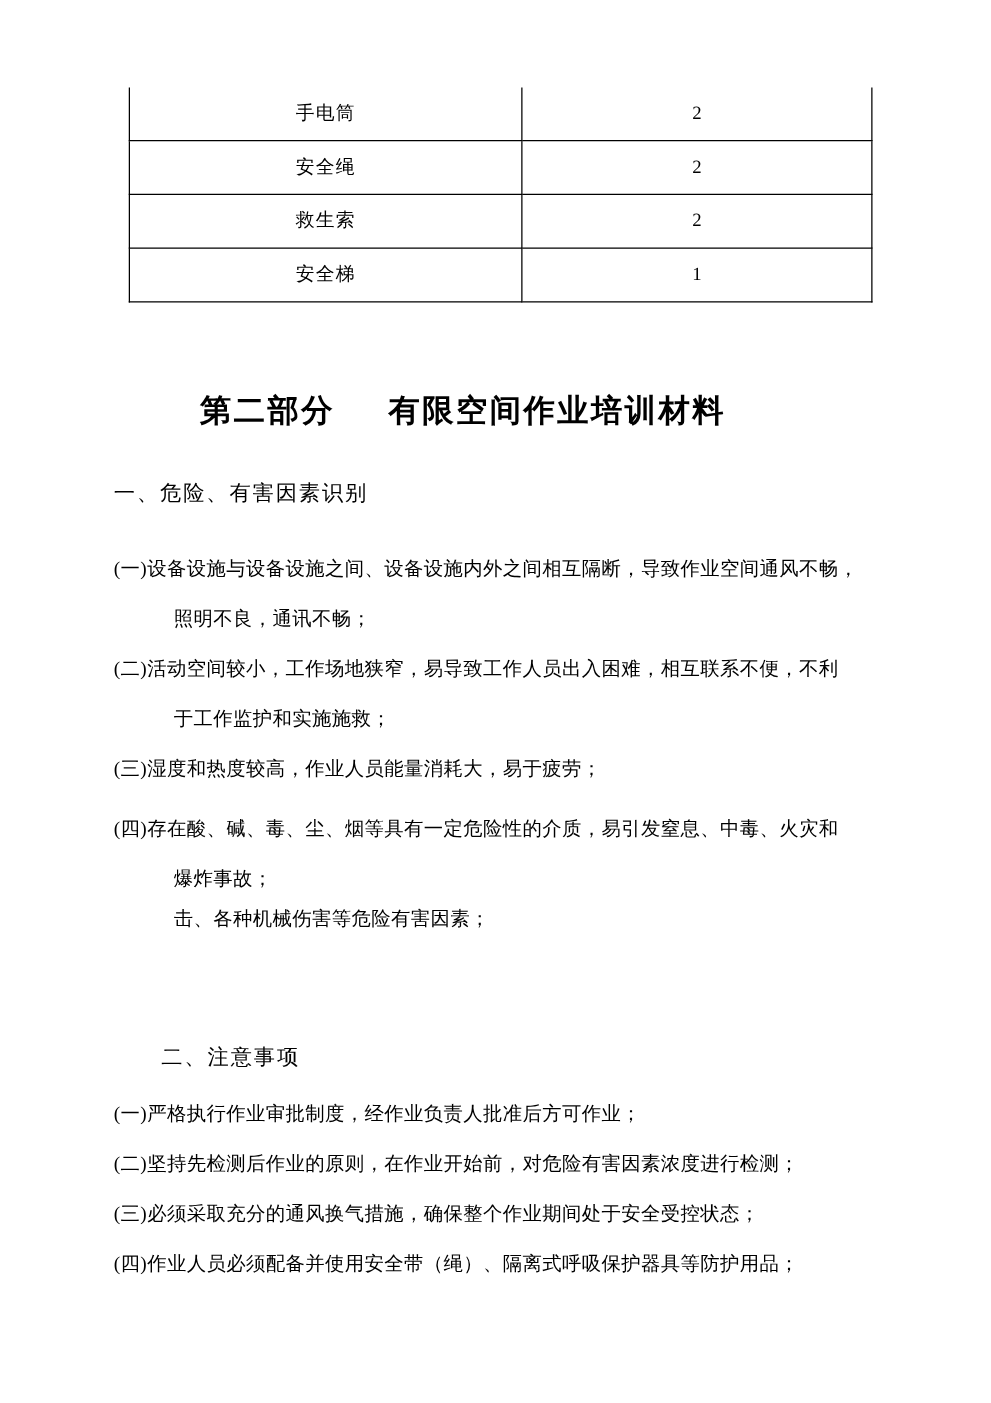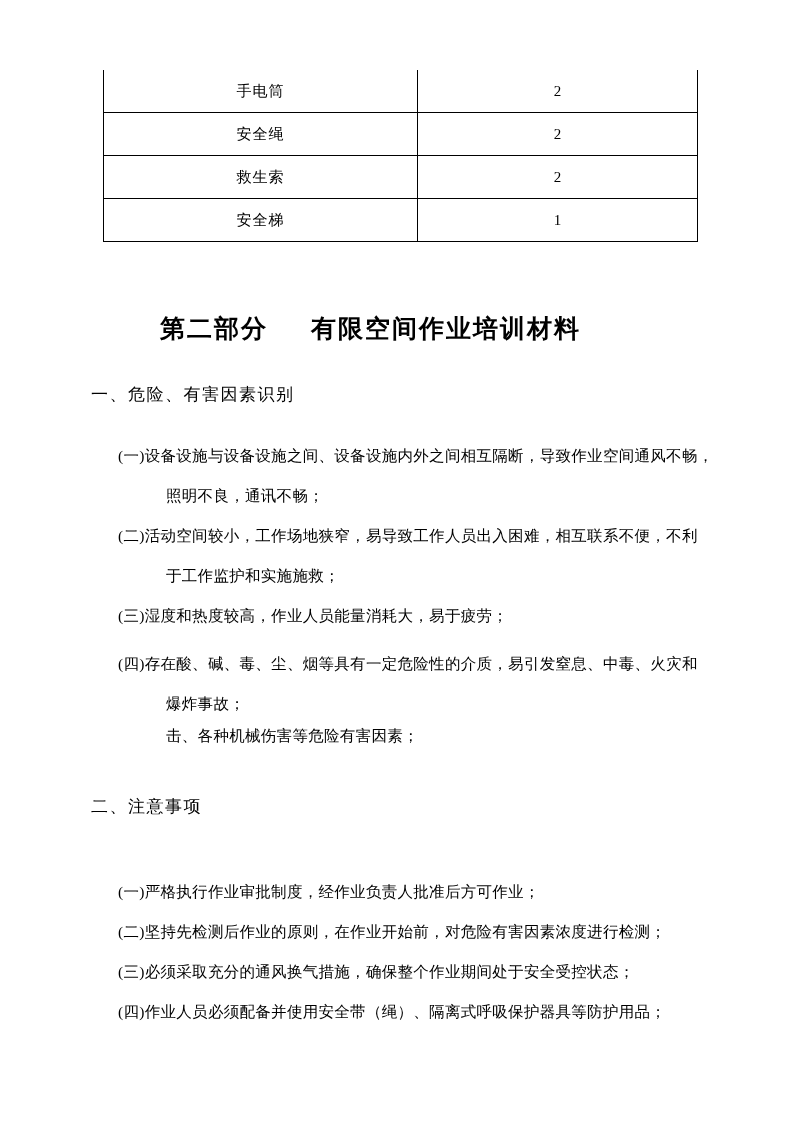--- a/index.html
+++ b/index.html
@@ -71,32 +71,31 @@
   .section-heading {
     position: absolute;
     left: 91px;
     font-size: 17px;
     font-weight: normal;
     font-family: "DejaVu Sans", "Liberation Sans", sans-serif;
     letter-spacing: 1.5px;
     white-space: nowrap;
   }
   #heading-1 { top: 383px; }
-  #heading-2 { top: 795px; }
+  #heading-2 { top: 834px; margin-left: 38px; }
 
   .para {
     position: absolute;
     left: 91px;
     width: 625px;
     font-size: 15.5px;
     line-height: 40px;
     letter-spacing: 0.3px;
     font-family: "Liberation Serif", "DejaVu Serif", serif;
     text-indent: 0;
-    margin-left: 27px;
   }
   .para .cont {
     display: block;
     padding-left: 48px;
   }
 
   
   #p1-1 { top: 436px; }
   #p1-2 { top: 516px; }
   #p1-3 { top: 596px; }

